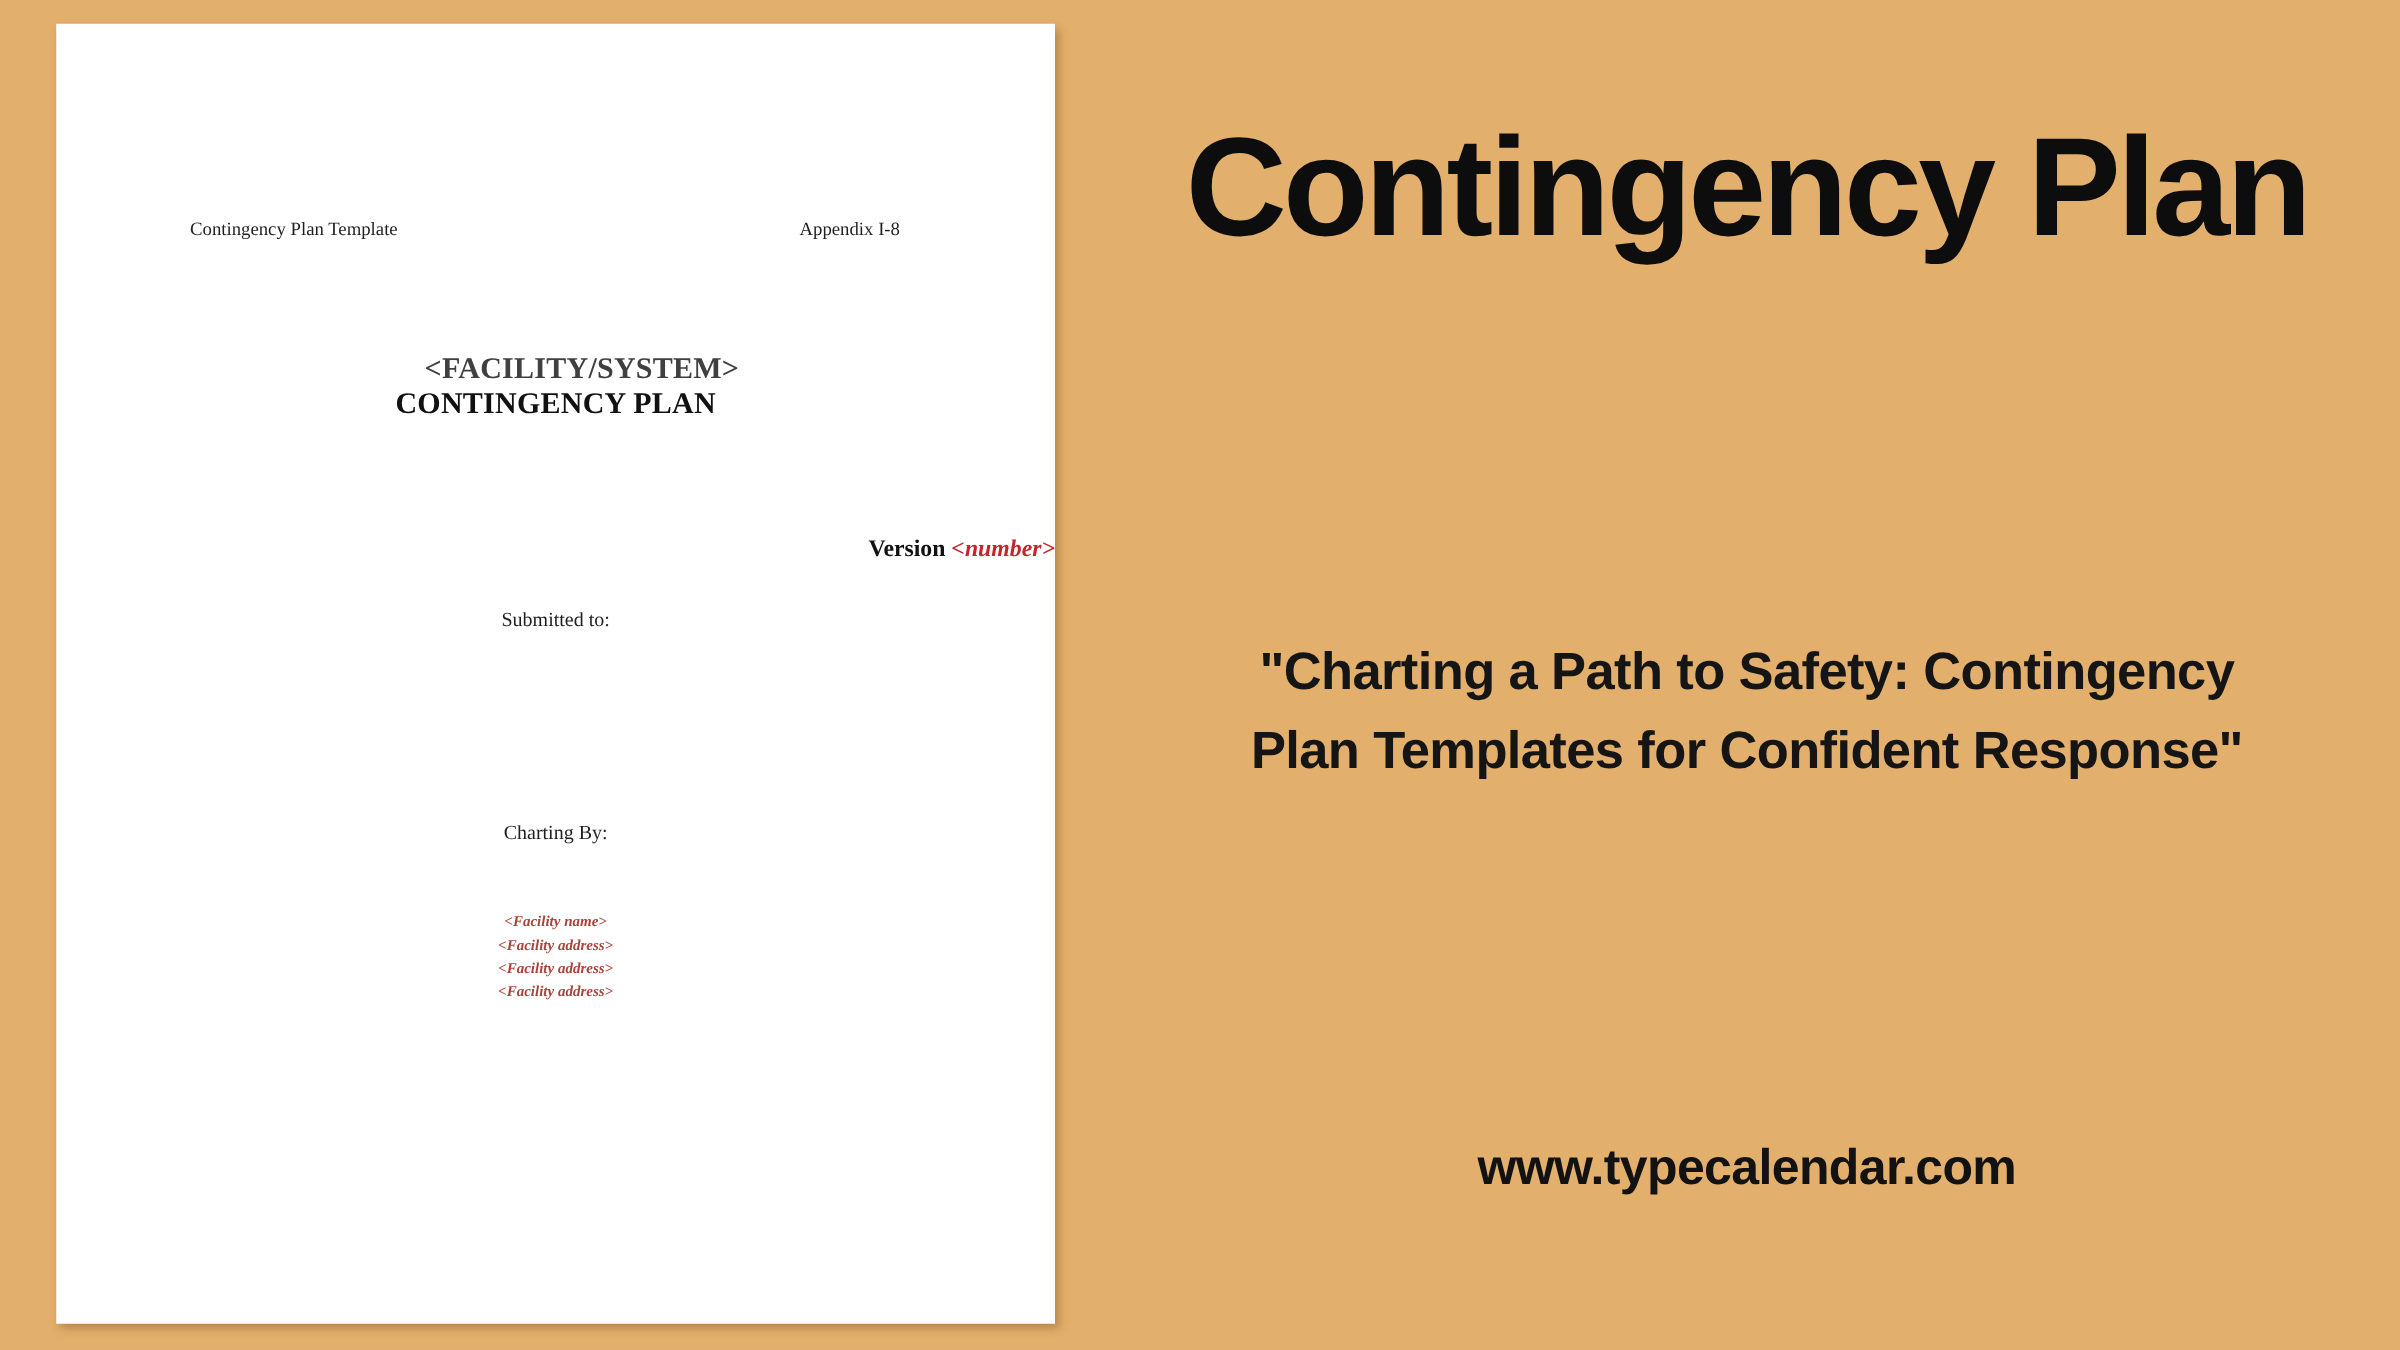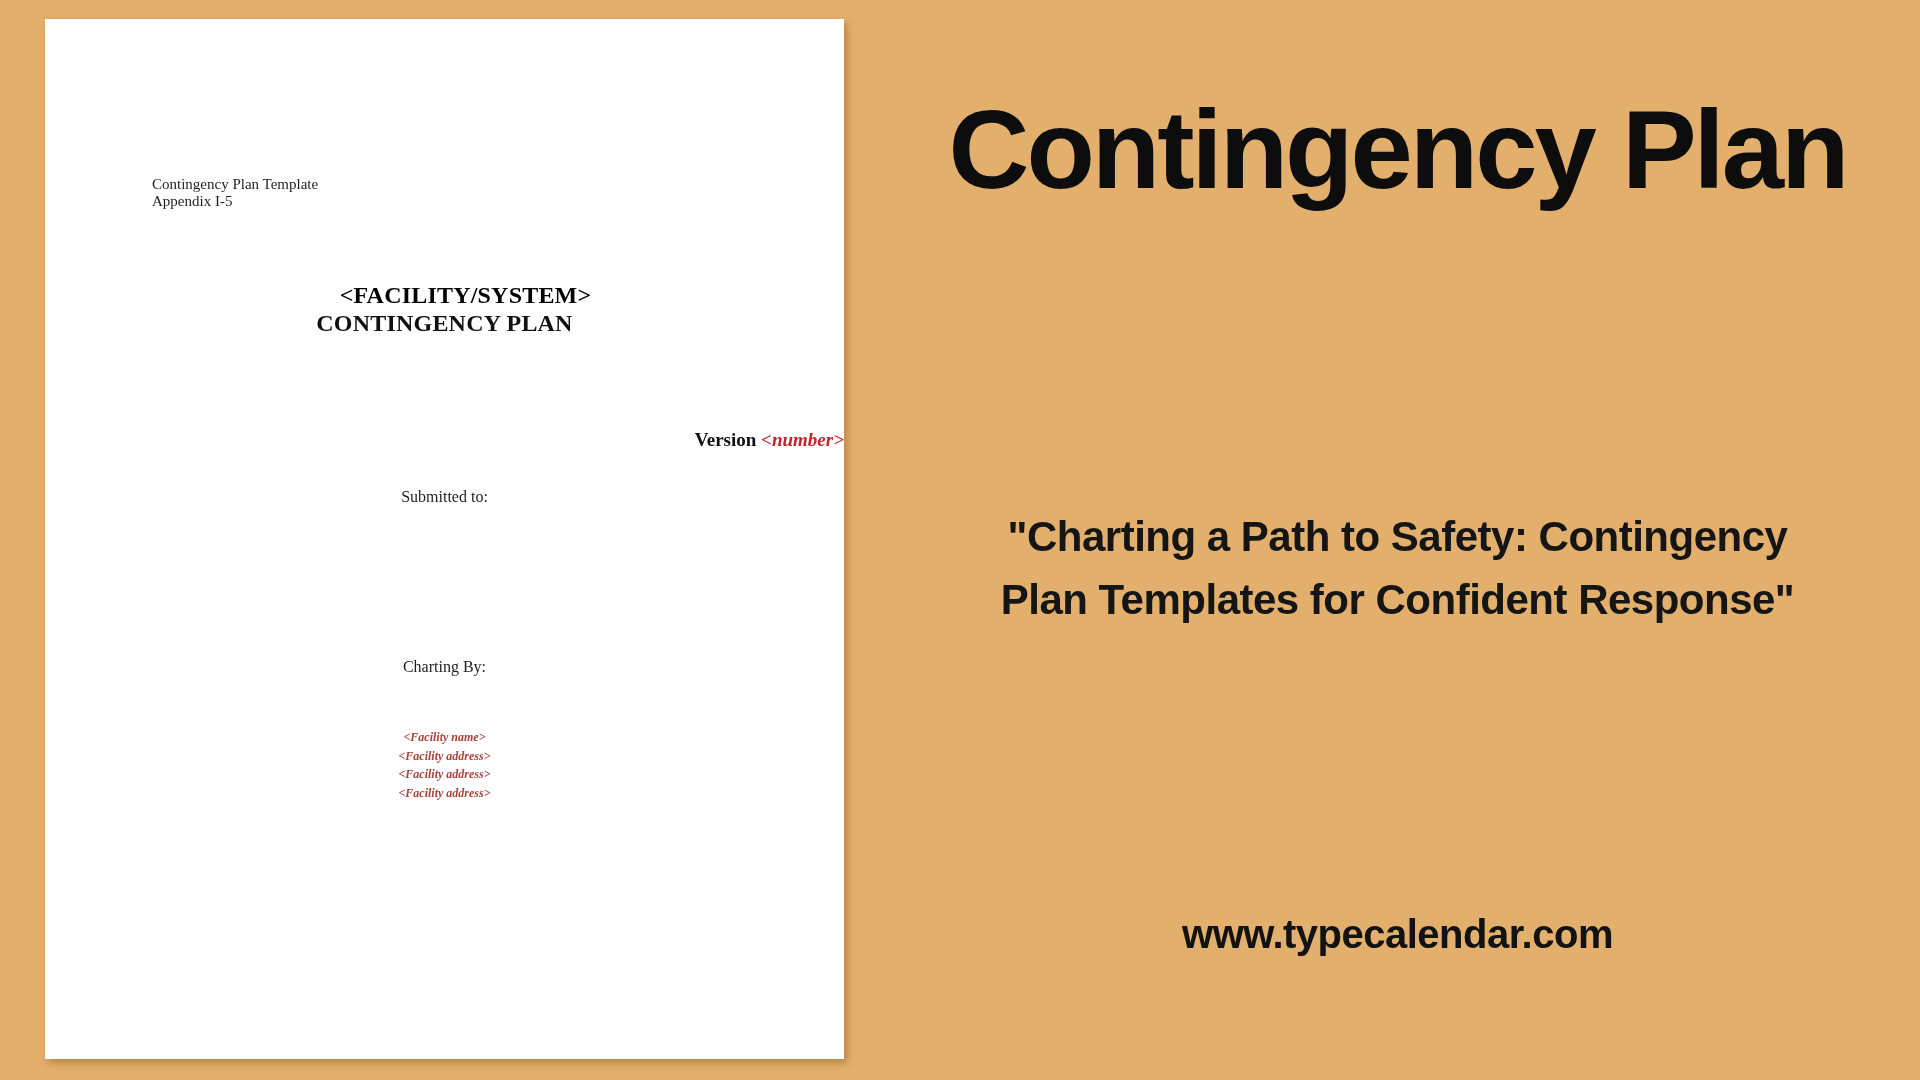--- a/index.html
+++ b/index.html
@@ -29,34 +29,33 @@
   }
   .doc-header {
     position: absolute;
     top: 157px;
     left: 107px;
     right: 124px;
     display: flex;
     justify-content: space-between;
     font-size: 15px;
     color: #1f1f1f;
-    flex-direction: column;
   }
   .doc-title {
     position: absolute;
     top: 262px;
     left: 0;
     width: 100%;
     text-align: center;
     font-size: 24px;
     font-weight: bold;
     line-height: 28px;
     letter-spacing: 0.2px;
   }
-  .doc-title .title-red { color: #000000; padding-left: 42px; }
+  .doc-title .title-red { color: #404040; padding-left: 42px; }
   .doc-title .title-black { color: #111111; }
 
   .version-block {
     position: absolute;
     top: 410px;
     left: 0;
     width: 100%;
     text-align: right;
     font-size: 19px;
     font-weight: bold;
@@ -141,21 +140,21 @@
 </style>
 </head>
 <body>
 
 <div class="canvas">
 
   <div class="document-page">
 
     <div class="doc-header">
       <span>Contingency Plan Template</span>
-      <span>Appendix I-5</span>
+      <span>Appendix I-8</span>
     </div>
 
     <div class="doc-title">
       <div class="title-red">&lt;FACILITY/SYSTEM&gt;</div>
       <div class="title-black">CONTINGENCY PLAN</div>
     </div>
 
     <div class="version-block">
       <div>
         <span class="version-black">Version </span><span class="red-italic">&lt;number&gt;</span>

